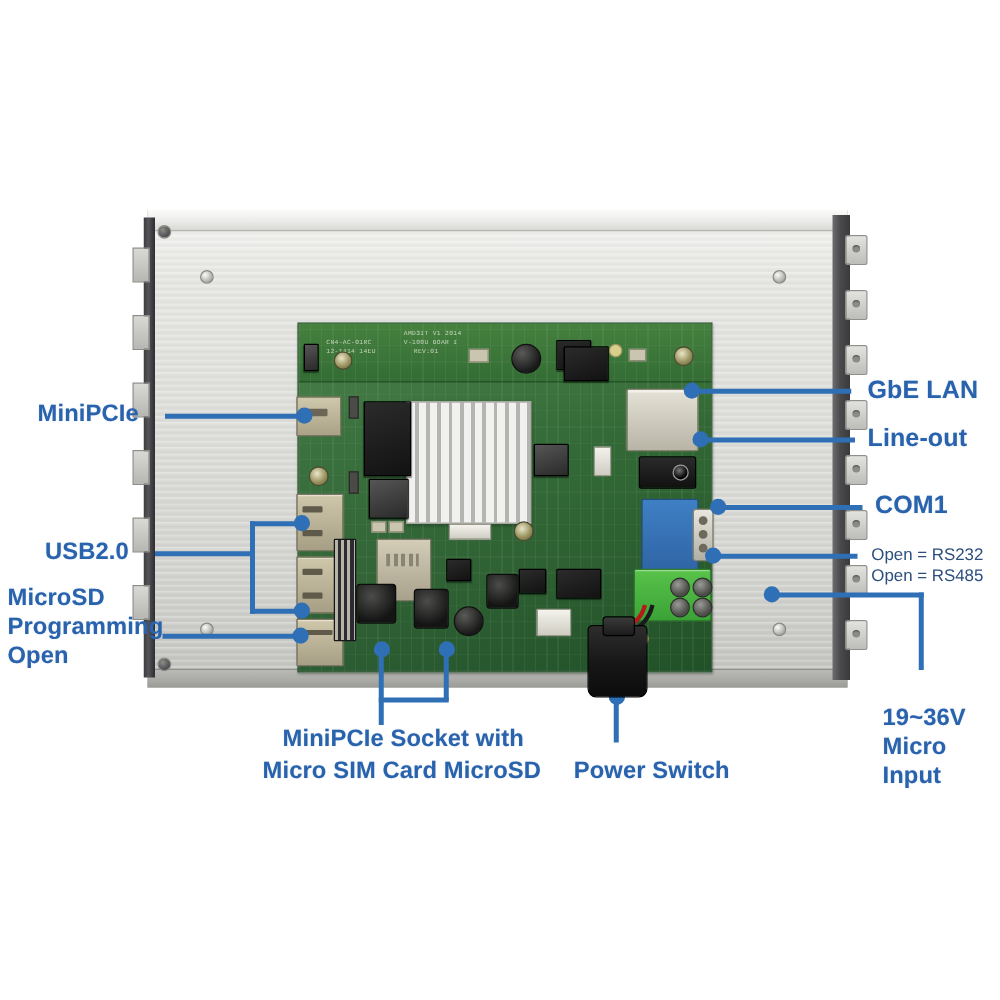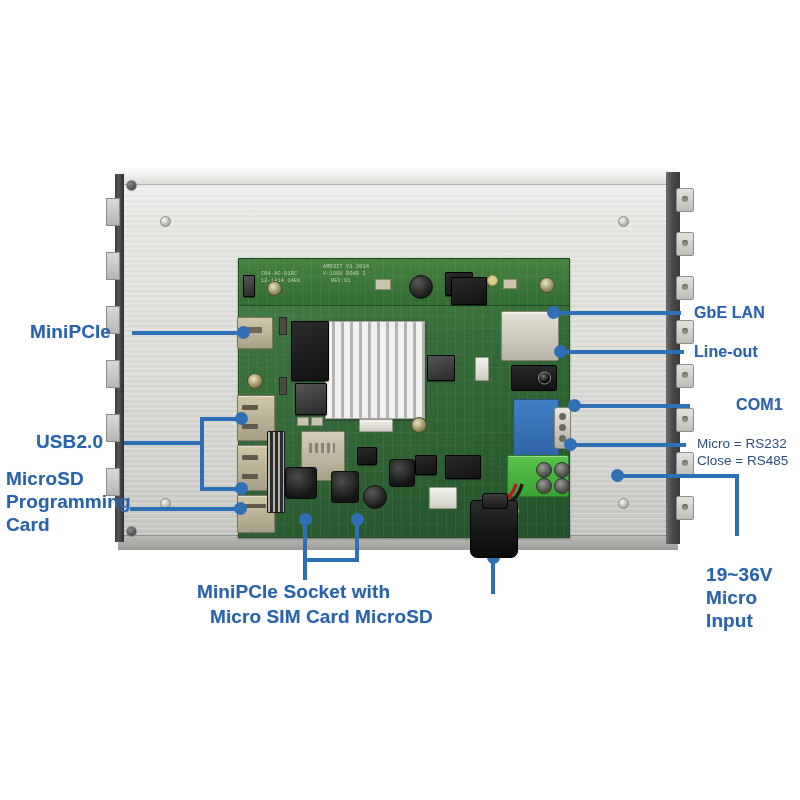--- a/index.html
+++ b/index.html
@@ -131,21 +131,21 @@
   
   .lead{position:absolute;background:#2f6fb5;}
   .lead.h{height:4px;}
   .lead.v{width:4px;}
   .dot{position:absolute;width:13px;height:13px;border-radius:50%;background:#2f6fb5;}
 
   
   .lbl{position:absolute;color:#2a63ad;font-weight:bold;font-size:19px;line-height:23px;
     letter-spacing:.1px;white-space:nowrap;
     text-shadow:0 0 1px rgba(42,99,173,.35);}
-  .lbl.big{font-size:16px;line-height:25px;}
+  .lbl.big{font-size:20px;line-height:25px;}
   .lbl.small{font-size:13.5px;font-weight:normal;color:#2d4f7d;line-height:16px;
     text-shadow:none;letter-spacing:0;}
 </style>
 </head>
 <body>
 
 <div id="stage">
 
   <div class="chassis">
     <div class="chassis-body"></div>
@@ -303,38 +303,39 @@
   <div class="lead v" style="left:735px;top:474px;height:62px"></div>
   <div class="dot" style="left:611px;top:469px"></div>
 
   <div class="lbl" style="left:30px;top:320px">MiniPCIe</div>
 
   <div class="lbl" style="left:36px;top:430px">USB2.0</div>
 
   <div>
     <div class="lbl" style="left:6px;top:467px">MicroSD</div>
     <div class="lbl" style="left:6px;top:490px">Programming</div>
-    <div class="lbl" style="left:6px;top:513px">Card</div>
+    <div class="lbl" style="left:6px;top:513px">Open</div>
   </div>
 
   <div>
-    <div class="lbl" style="left:197px;top:580px">MiniPCIe Socket with</div>
+    <div class="lbl" style="left:226px;top:580px">MiniPCIe Socket with</div>
     <div class="lbl" style="left:210px;top:605px">Micro SIM Card MicroSD</div>
   </div>
 
+  <div class="lbl" style="left:459px;top:605px">Power Switch</div>
 
   <div class="lbl big" style="left:694px;top:300px">GbE LAN</div>
 
   <div class="lbl big" style="left:694px;top:339px">Line-out</div>
 
-  <div class="lbl big" style="left:736px;top:392px">COM1</div>
+  <div class="lbl big" style="left:700px;top:392px">COM1</div>
 
   <div>
-    <div class="lbl small" style="left:697px;top:436px">Micro = RS232</div>
-    <div class="lbl small" style="left:697px;top:453px">Close = RS485</div>
+    <div class="lbl small" style="left:697px;top:436px">Open = RS232</div>
+    <div class="lbl small" style="left:697px;top:453px">Open = RS485</div>
   </div>
 
   <div>
     <div class="lbl" style="left:706px;top:563px">19~36V</div>
     <div class="lbl" style="left:706px;top:586px">Micro</div>
     <div class="lbl" style="left:706px;top:609px">Input</div>
   </div>
 
 </div>
 

